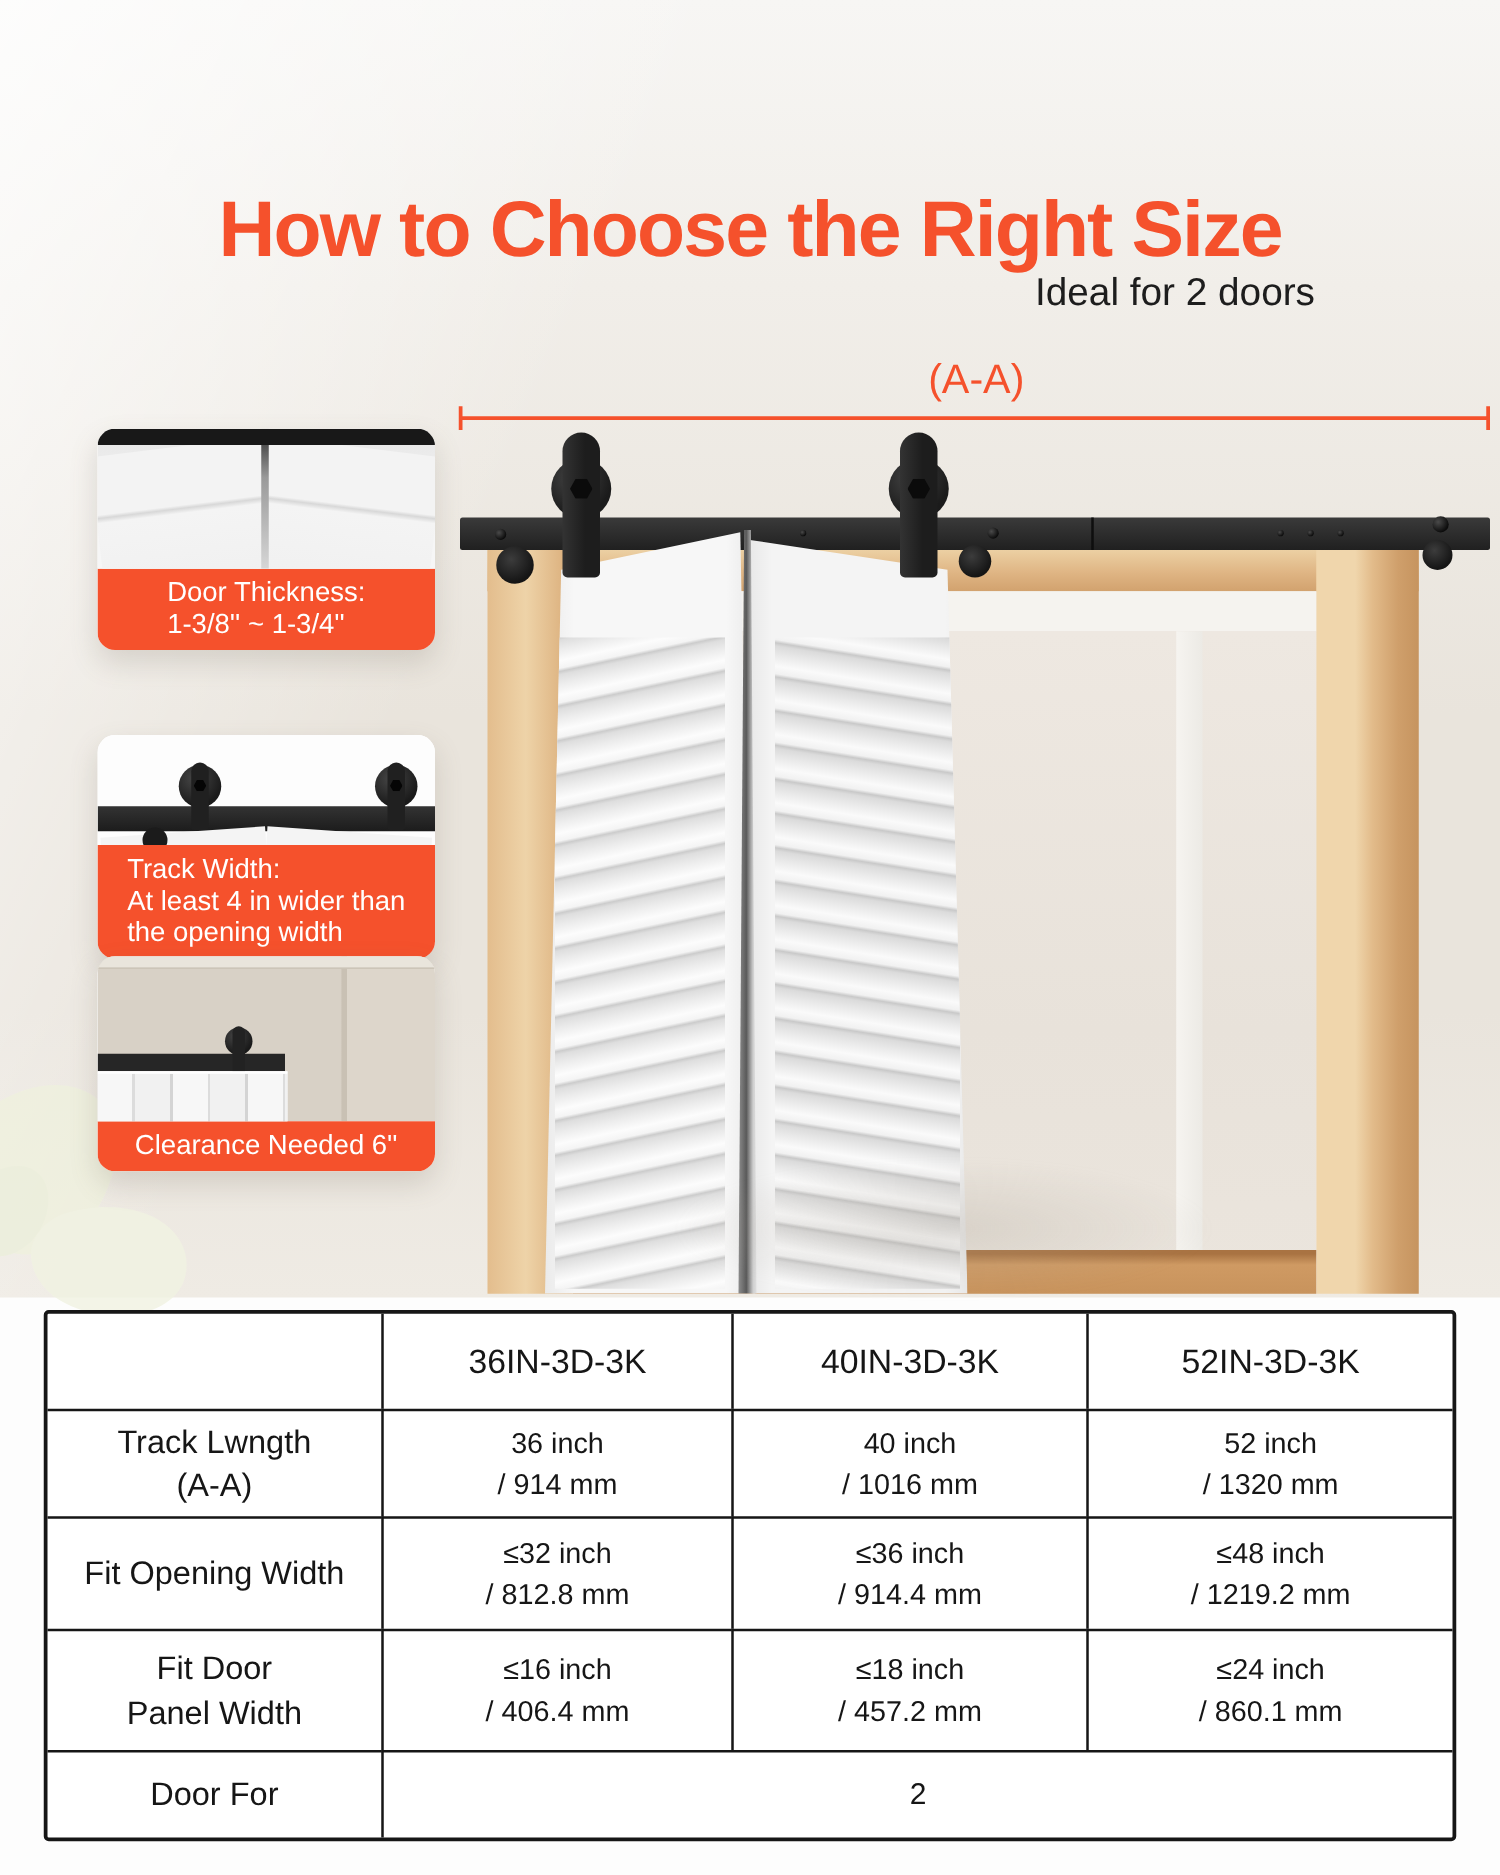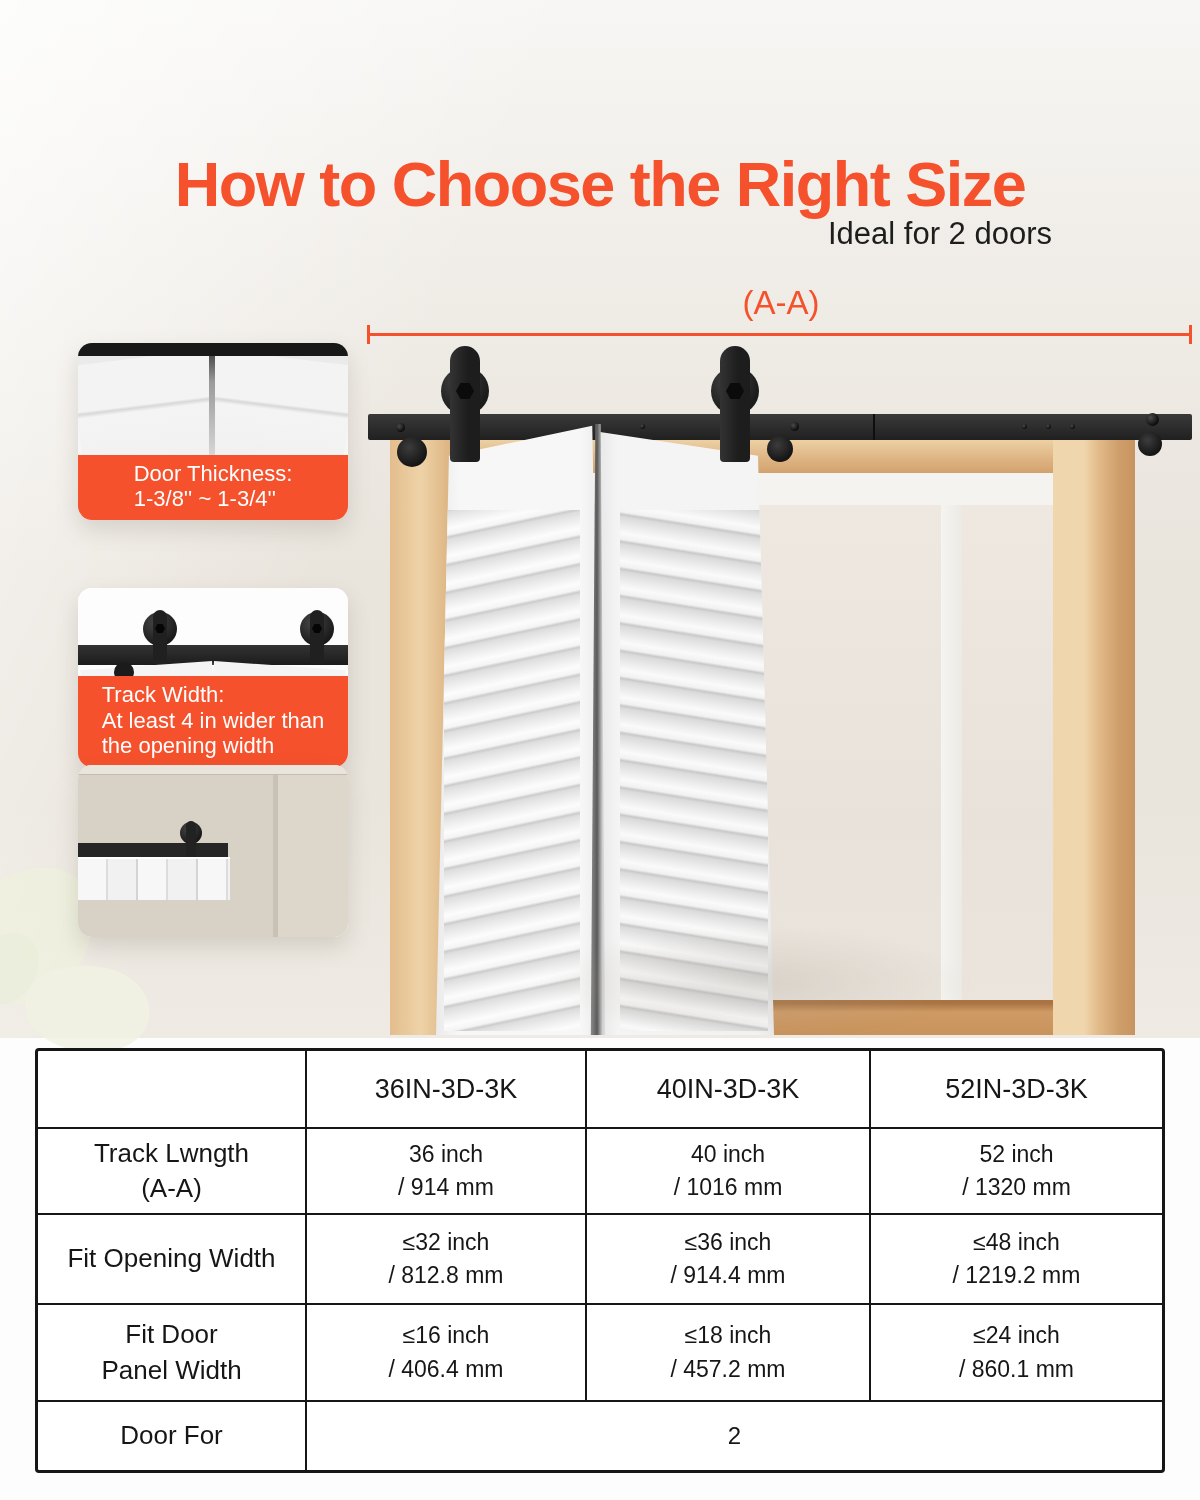--- a/index.html
+++ b/index.html
@@ -205,20 +205,21 @@
 
   <div class="card card3">
     <div class="photo">
       <div class="c3-bg"></div>
       <div class="c3-ceil"></div>
       <div class="c3-track"></div>
       <div class="c3-wheel"></div>
       <div class="c3-strap"></div>
       <div class="c3-doors"></div>
     </div>
+    <div class="label">Clearance Needed 6''</div>
   </div>
 
   <div class="spec">
     <div class="c th"></div>
     <div class="c th bl">36IN-3D-3K</div>
     <div class="c th bl">40IN-3D-3K</div>
     <div class="c th bl">52IN-3D-3K</div>
 
     <div class="c lbl bt">Track Lwngth
 (A-A)</div>

